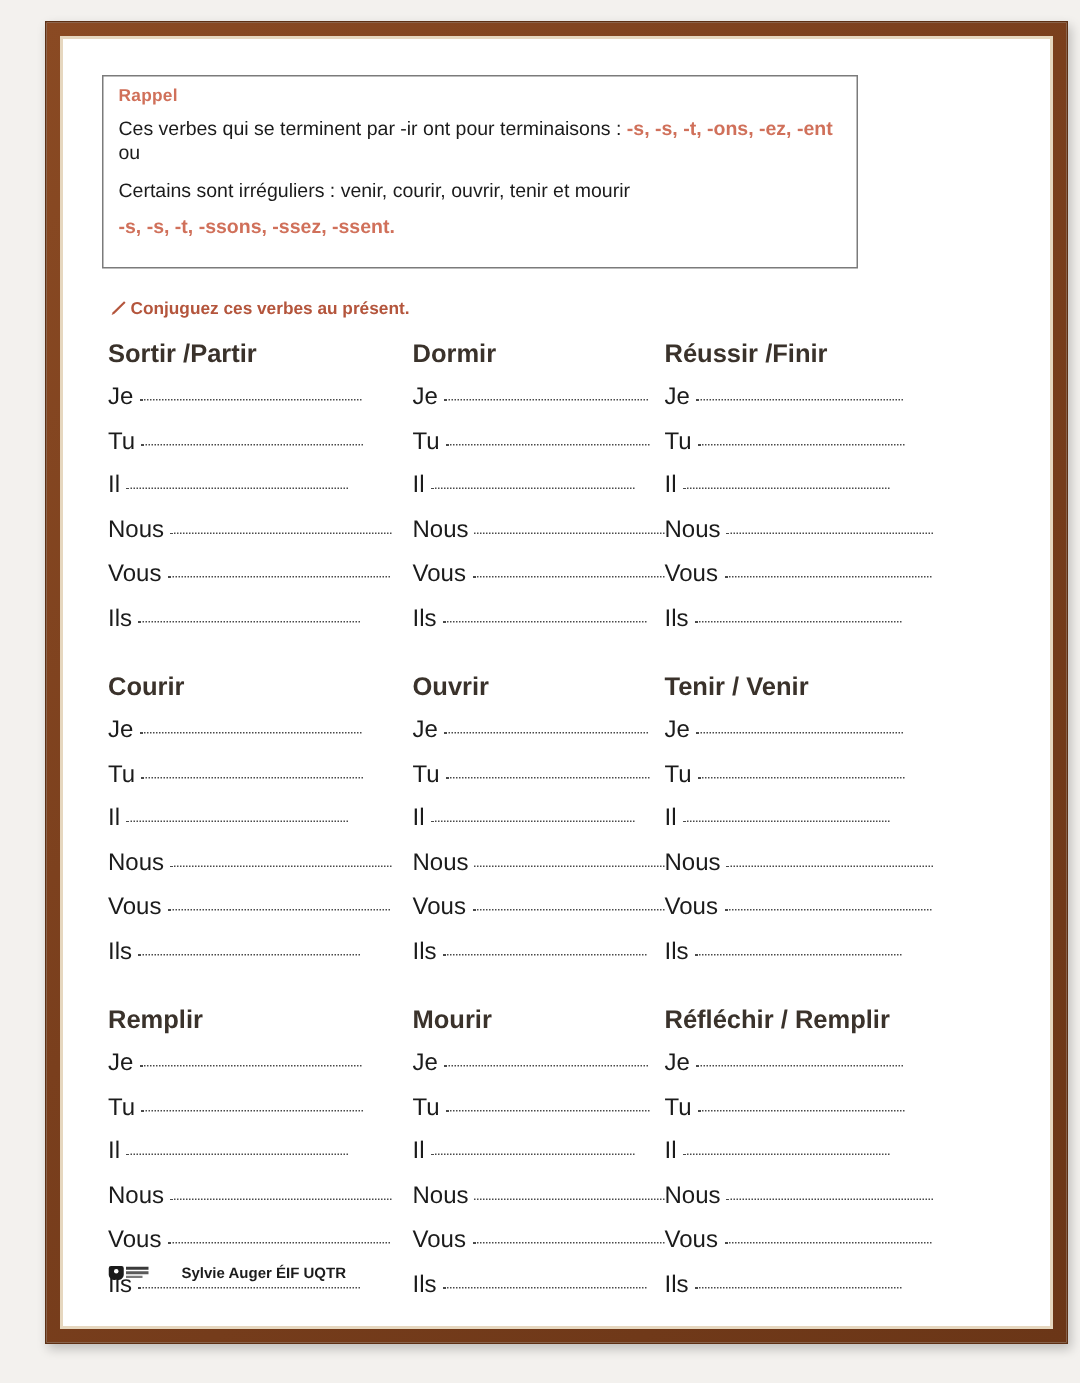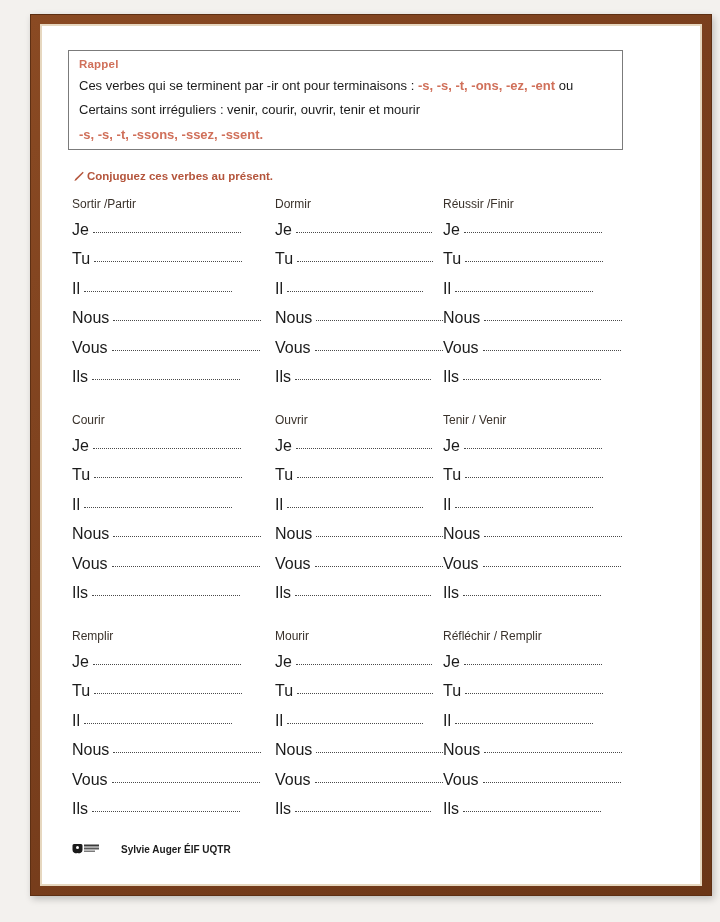--- a/index.html
+++ b/index.html
@@ -50,23 +50,23 @@
   #sheet {
     position: absolute;
     left: 0; top: 0; right: 0; bottom: 0;
     padding: 22px 24px 10px 24px;
     box-sizing: border-box;
   }
 
   
   #rappel-box {
     box-sizing: border-box;
-    width: 555px;
+    width: 504px;
     border: 1px solid #7b7b7b;
-    padding: 7px 10px 6px 10px;
+    padding: 7px 10px 19px 10px;
     background: #fff;
   }
   .rappel-title {
     color: #d0705a;
     font-weight: bold;
     font-size: 11.5px;
     margin: 0 0 8px 0;
     letter-spacing: .2px;
   }
   .rappel-line {
@@ -104,22 +104,22 @@
     margin-bottom: 15px;
   }
   .verb-col {
     box-sizing: border-box;
   }
   .verb-col.c0 { width: 207px; padding-left: 4px; }
   .verb-col.c1 { width: 168px; }
   .verb-col.c2 { width: 180px; }
 
   .verb-title {
-    font-weight: normal;
-    font-size: 12px;
+    font-weight: bold;
+    font-size: 17px;
     color: #3a322b;
     margin: 0 0 10px 0;
     white-space: nowrap;
   }
 
   .conj-line {
     display: flex;
     align-items: baseline;
     height: 29.5px;
     white-space: nowrap;

